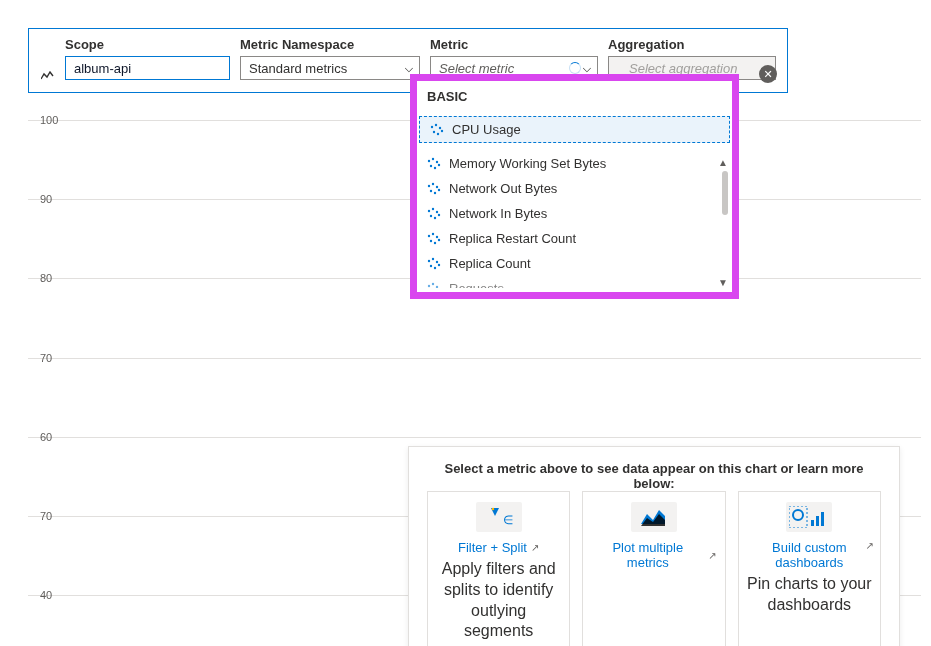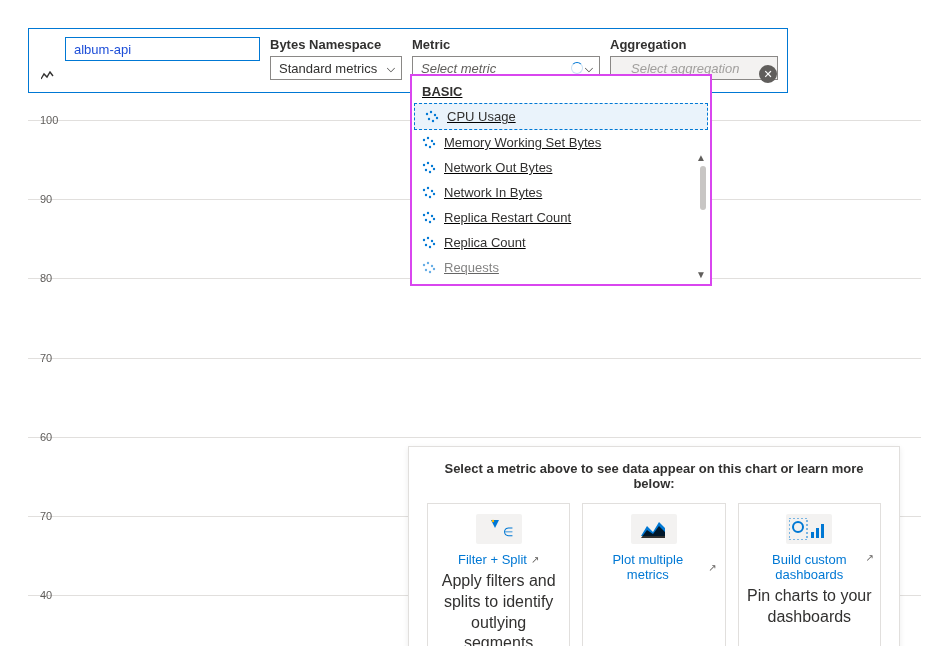--- a/index.html
+++ b/index.html
@@ -29,23 +29,23 @@
   border: 1px solid #8a8886;
   background: #fff;
   height: 24px;
   display: flex;
   align-items: center;
   justify-content: space-between;
   padding: 0 6px 0 8px;
   font-size: 13px;
   cursor: pointer;
 }
-.scope-box { width: 195px; color: #1d4ed8; border-color: #0078d4; }
-.ns-box { width: 132px; color: #323130; }
-.metric-box { width: 188px; color: #605e5c; font-style: italic; }
+.scope-box { width: 165px; color: #0f172a; border-color: #0078d4; }
+.ns-box { width: 180px; color: #323130; }
+.metric-box { width: 168px; color: #605e5c; font-style: italic; }
 .agg-box { width: 168px; color: #a19f9d; font-style: italic; background: #f3f2f1; padding-left: 20px; }
 .chevron { font-size: 11px; color: #323130; font-style: normal; }
 .spinner-chevron { display: inline-flex; align-items: center; gap: 2px; font-style: normal; }
 .spinner {
   width: 12px; height: 12px; border: 1.5px solid #c7e0f4; border-top-color: #0078d4; border-radius: 50%;
 }
 .close-btn {
   position: absolute;
   right: 10px;
   top: 36px;
@@ -55,47 +55,46 @@
   color: #fff;
   display: flex; align-items: center; justify-content: center;
   font-size: 11px;
   cursor: pointer;
 }
 
 .dropdown {
   position: absolute;
   left: 410px;
   top: 74px;
-  width: 302px;
-  border: 2px solid #d946ef;
+  width: 329px;
+  border: 7px solid #d946ef;
   background: #fff;
   z-index: 20;
   padding-bottom: 4px;
-  text-decoration: underline;
 }
 .dd-header {
   font-size: 13px;
   font-weight: 600;
   padding: 8px 10px 4px 10px;
   color: #323130;
 }
 .dd-list { max-height: 180px; overflow-y: hidden; position: relative; }
 .dd-item {
   display: flex;
   align-items: center;
   gap: 8px;
   padding: 5px 10px;
   font-size: 13px;
   color: #323130;
   cursor: pointer;
 }
 .dd-item.selected {
   background: #eaf3fb;
   border: 1px dashed #0078d4;
-  margin: 0 2px;
+  margin: 8px 2px;
 }
 .dd-item.cut { opacity: 0.6; }
 .metric-icon svg { display: block; }
 .dd-scroll-up {
   position: absolute; right: 4px; top: 76px; color: #605e5c; font-size: 10px;
 }
 .dd-scroll-down {
   position: absolute; right: 4px; bottom: 4px; color: #605e5c; font-size: 10px;
 }
 .dd-scrollbar {
@@ -113,21 +112,21 @@
   position: absolute;
   left: 408px;
   top: 446px;
   width: 492px;
   border: 1px solid #e1dfdd;
   background: #fff;
   padding: 14px 18px 18px 18px;
   box-shadow: 0 2px 6px rgba(0,0,0,0.08);
   z-index: 5;
 }
-.help-title { font-size: 13px; font-weight: 600; text-align: center; margin-bottom: 12px; color: #323130; }
+.help-title { font-size: 13px; font-weight: 600; text-align: center; margin-bottom: 0; color: #323130; }
 .cards { display: flex; gap: 12px; }
 .card {
   flex: 1;
   border: 1px solid #e1dfdd;
   padding: 10px 8px;
   text-align: center;
   position: relative;
 }
 .card-icon { height: 30px; display: flex; align-items: center; justify-content: center; margin-bottom: 6px; background:#f3f2f1; width:46px; margin-left:auto; margin-right:auto; border-radius:2px; }
 .card-link { color: #0078d4; font-size: 13px; font-weight: 400; display: inline-flex; align-items: center; gap: 4px; justify-content: center; margin-bottom: 4px; cursor: pointer; }
@@ -139,27 +138,28 @@
 <body>
 
 <div class="query-bar">
   <span class="query-chart-icon">
     <svg width="14" height="10" viewBox="0 0 14 10">
         <polyline points="0,8 3,3 6,6 9,1 12,5" fill="none" stroke="#323130" stroke-width="1.4"></polyline>
       </svg>
   </span>
 
   <div class="field-group">
+    <span class="field-label">Scope</span>
     <div class="sel-box scope-box">
       <span>album-api</span>
     </div>
   </div>
 
   <div class="field-group">
-    <span class="field-label">Bytes Namespace</span>
+    <span class="field-label">Metric Namespace</span>
     <div class="sel-box ns-box">
       <span>Standard metrics</span>
       <span class="chevron">⌵</span>
     </div>
   </div>
 
   <div class="field-group">
     <span class="field-label">Metric</span>
     <div class="sel-box metric-box">
       <span>Select metric</span>

